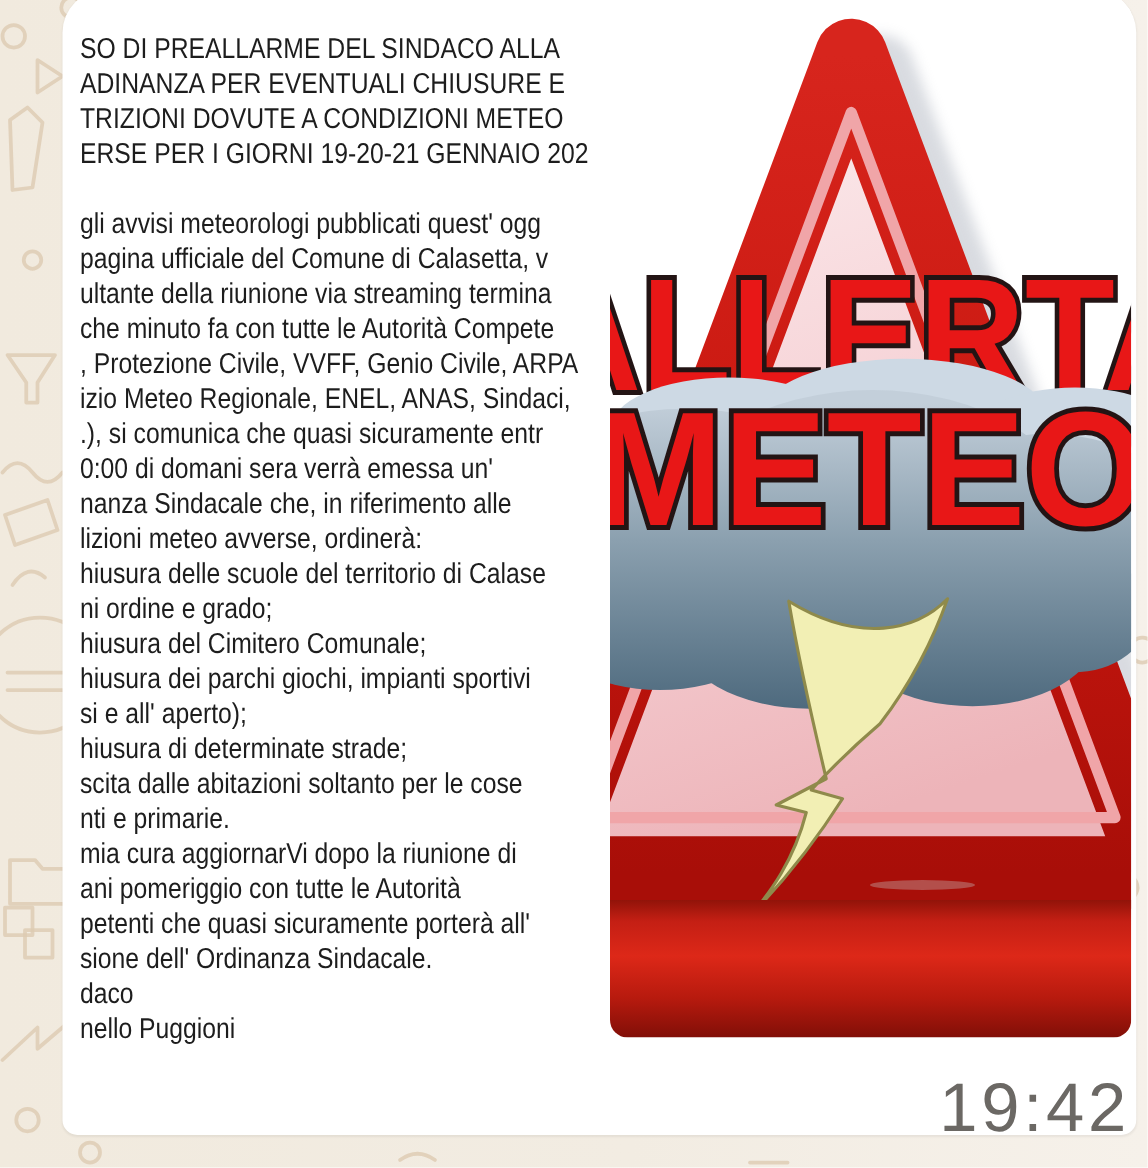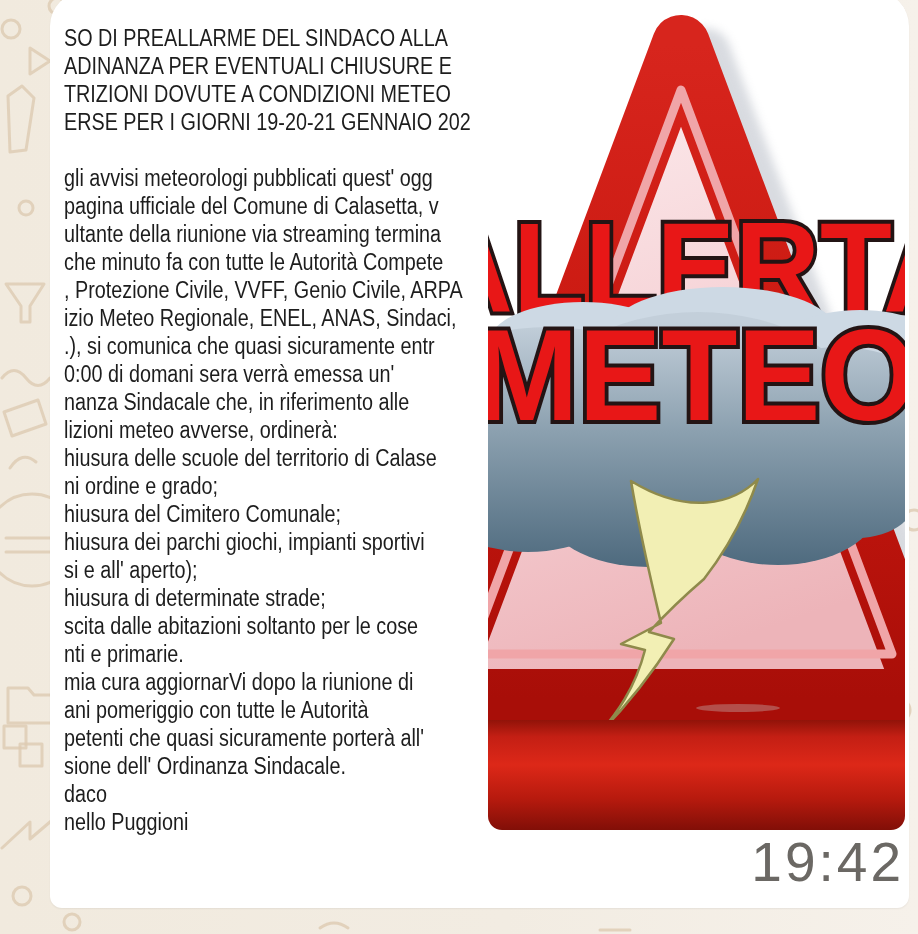--- a/index.html
+++ b/index.html
@@ -24,21 +24,21 @@
   .line{
     height:28px;line-height:28px;font-size:23px;white-space:nowrap;
     transform:scaleX(.86);transform-origin:0 0;
   }
   .attachment{
     position:absolute;left:438px;top:0px;width:417px;height:838px;
     border-radius:14px;overflow:hidden;background:#ffffff;
   }
   .attachment svg{display:block;width:417px;height:838px;}
   .timestamp{
-    position:absolute;right:5px;top:848px;
+    position:absolute;right:5px;top:872px;
     font-size:55px;line-height:44px;letter-spacing:3px;font-weight:400;
     color:var(--timestamp,#6b6864);
   }
   .alert-caption{font-weight:bold;}
 </style>
 </head>
 <body>
 
 <div style="position:absolute;inset:0;">
 

